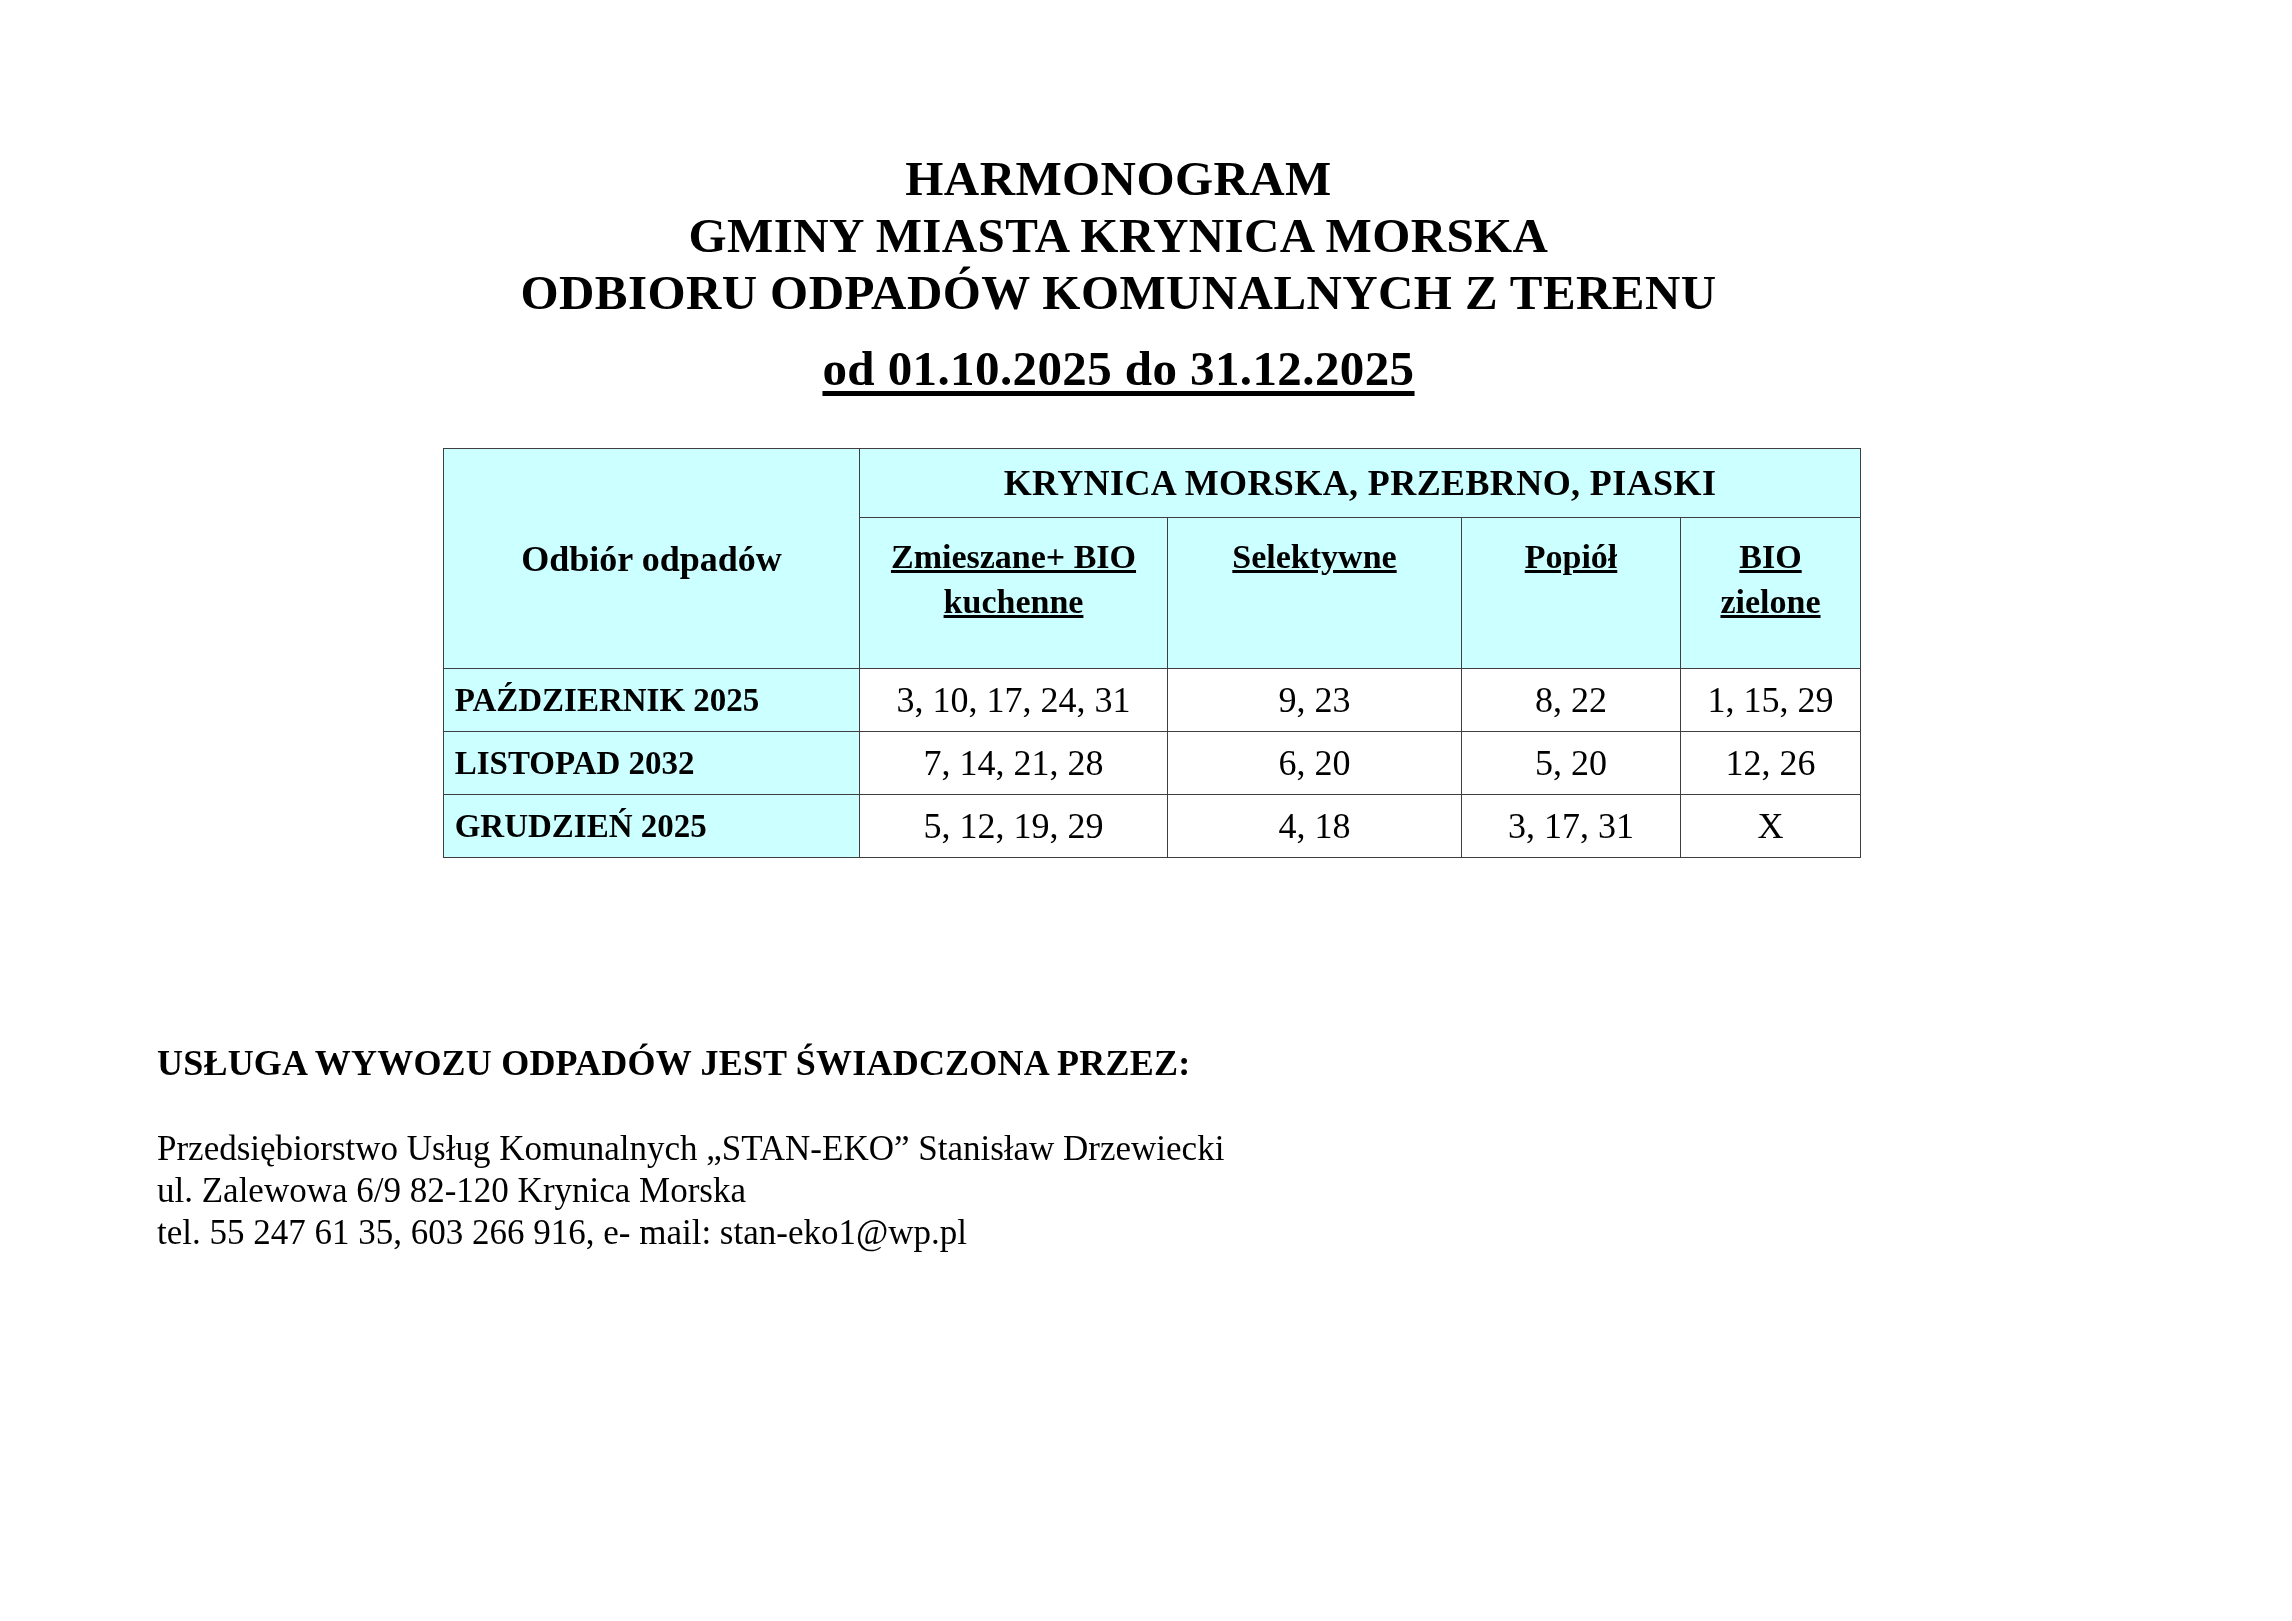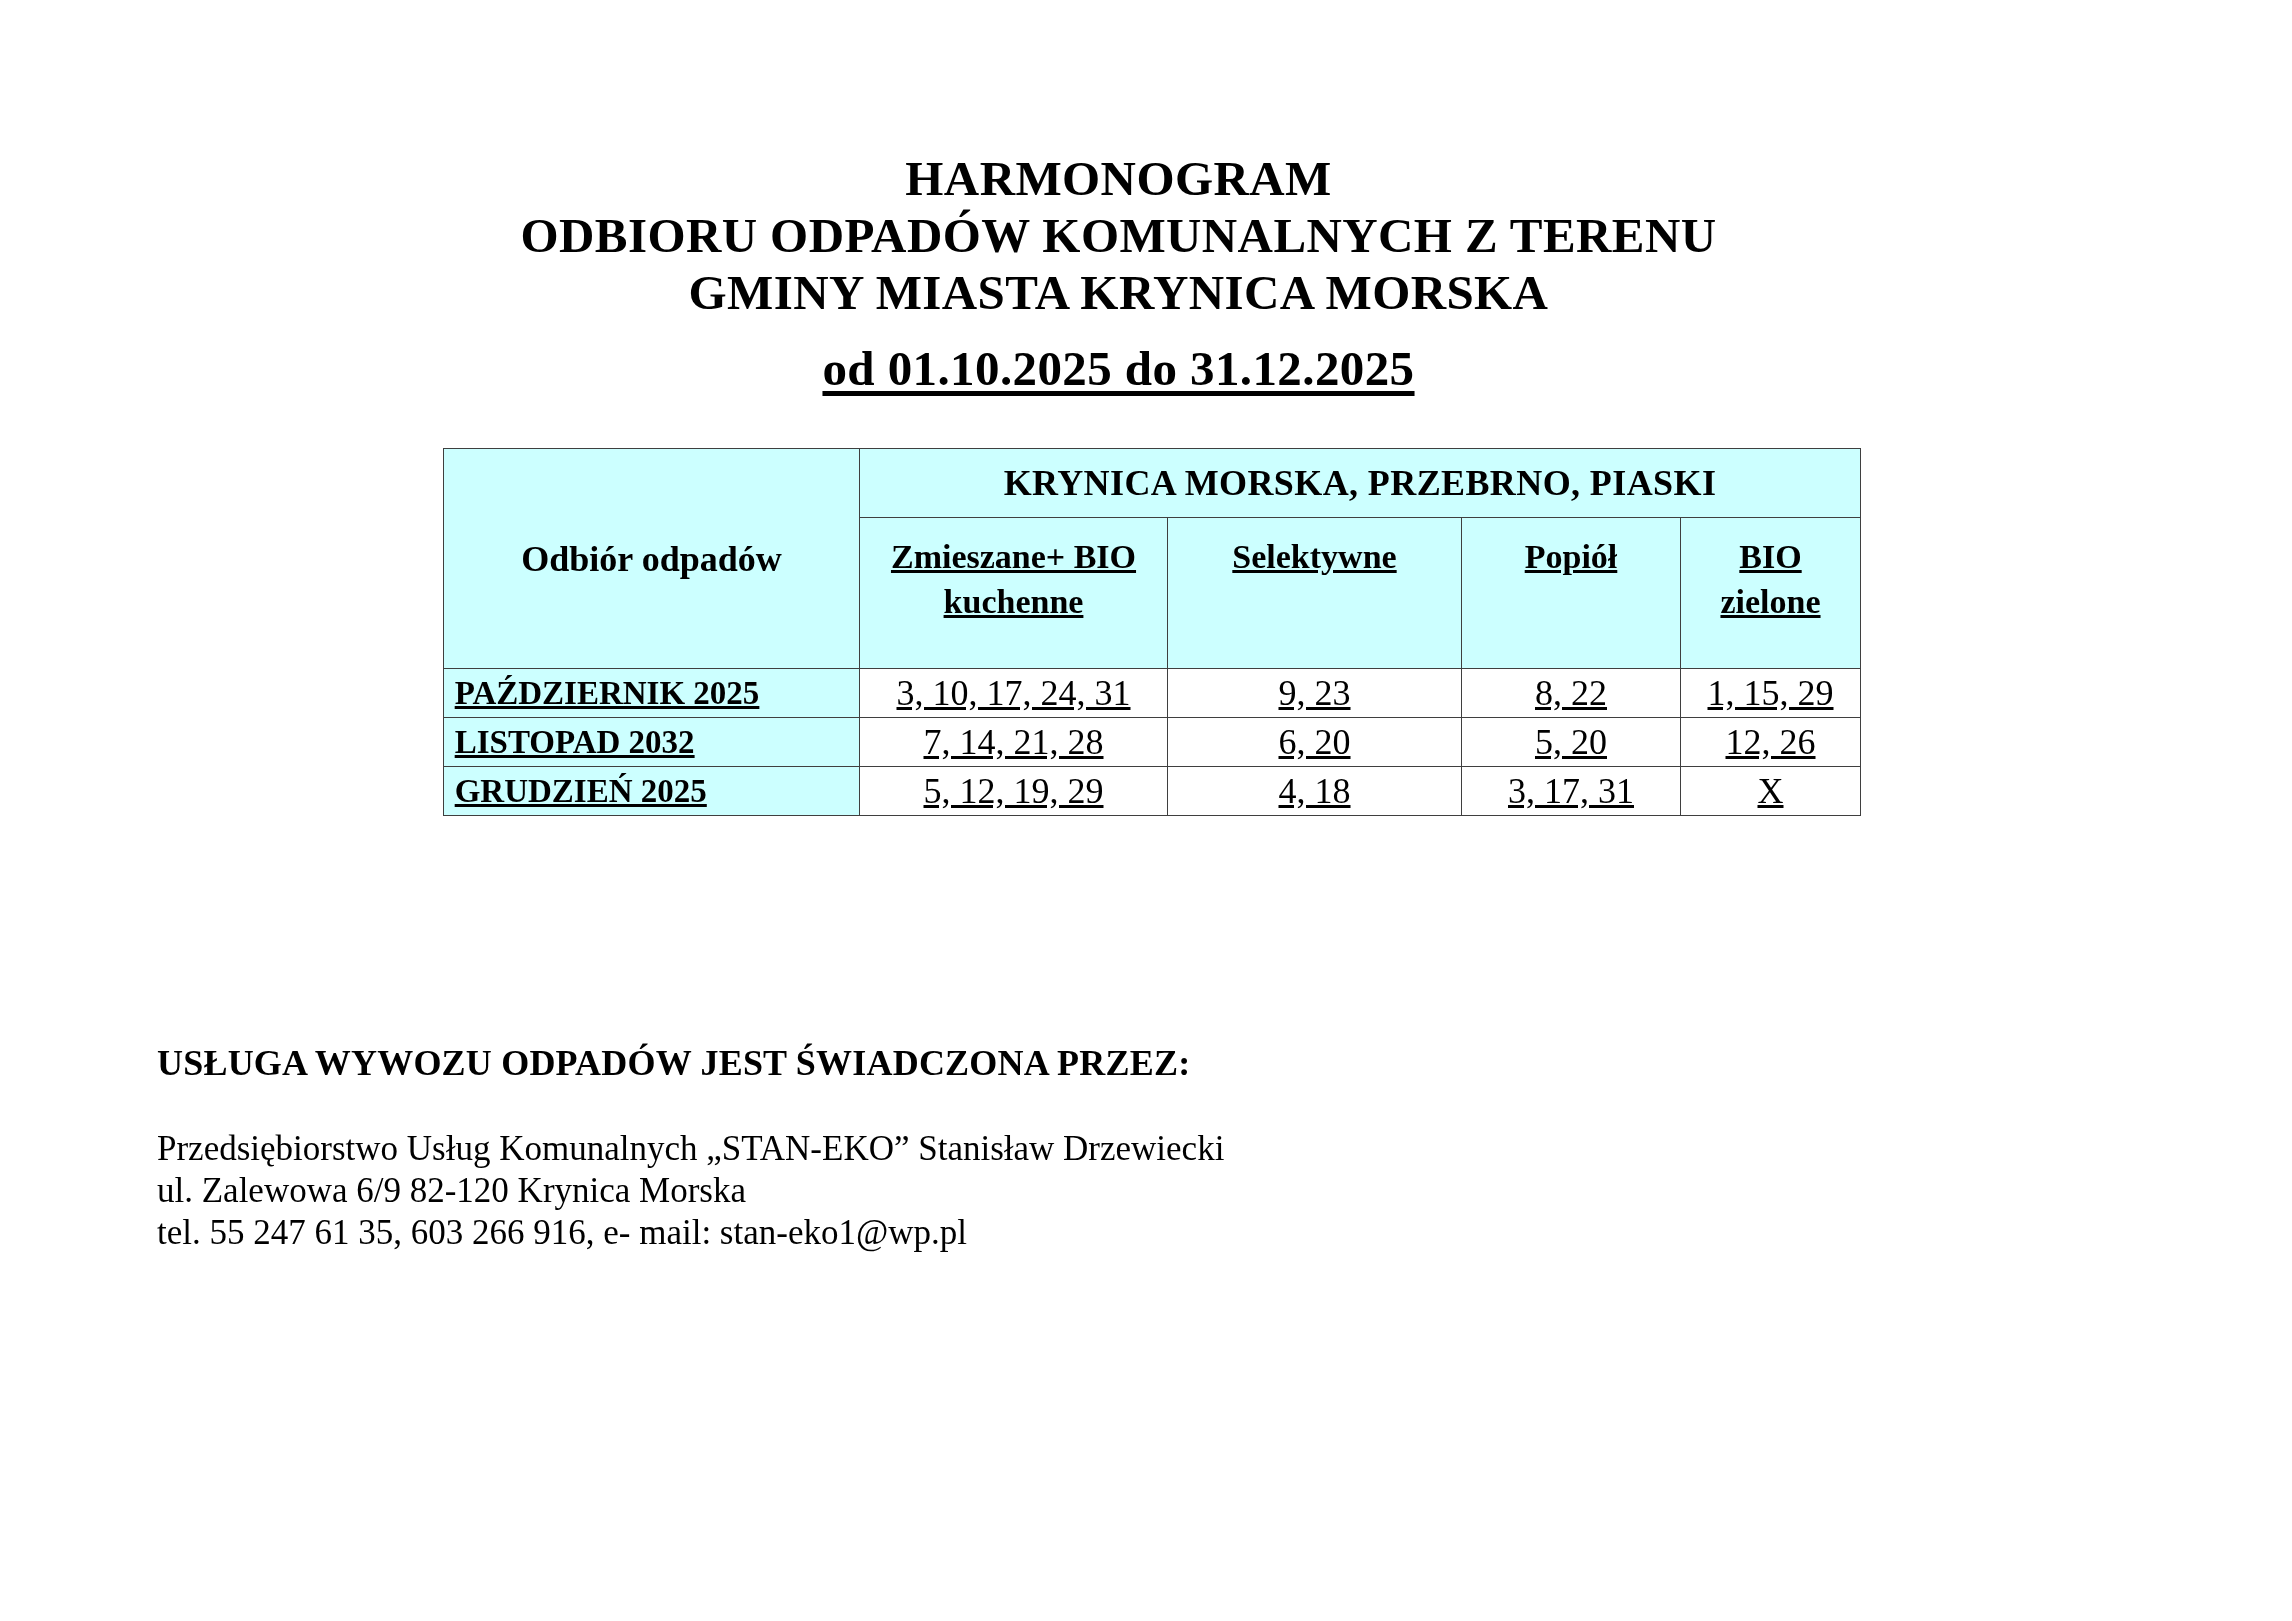--- a/index.html
+++ b/index.html
@@ -73,22 +73,21 @@
     font-weight: bold;
     font-size: 34px;
     line-height: 45px;
     text-align: center;
     vertical-align: top;
     padding-top: 16px;
     white-space: pre-line;
     text-decoration: underline;
   }
   tr.data-row {
-    height: 49px;
-    text-decoration: underline;
+    height: 63px;
   }
   tr.data-row td.month-cell {
     font-weight: bold;
     font-size: 33px;
     text-align: left;
     vertical-align: middle;
     padding-left: 10.7px;
   }
   tr.data-row td.sched-cell {
     background: #ffffff;
@@ -114,22 +113,22 @@
     line-height: 42px;
   }
 </style>
 </head>
 <body>
 
 <div class="page">
 
   <div class="title-block">
     <div>HARMONOGRAM</div>
+    <div>GMINY MIASTA KRYNICA MORSKA</div>
     <div>ODBIORU ODPADÓW KOMUNALNYCH Z TERENU</div>
-    <div>GMINY MIASTA KRYNICA MORSKA</div>
     <div class="title-period-line"><span class="underlined">od 01.10.2025 do 31.12.2025</span></div>
   </div>
 
   <table class="schedule">
     <colgroup>
       <col style="width:416px">
       <col style="width:308px">
       <col style="width:294px">
       <col style="width:219px">
       <col style="width:180px">

